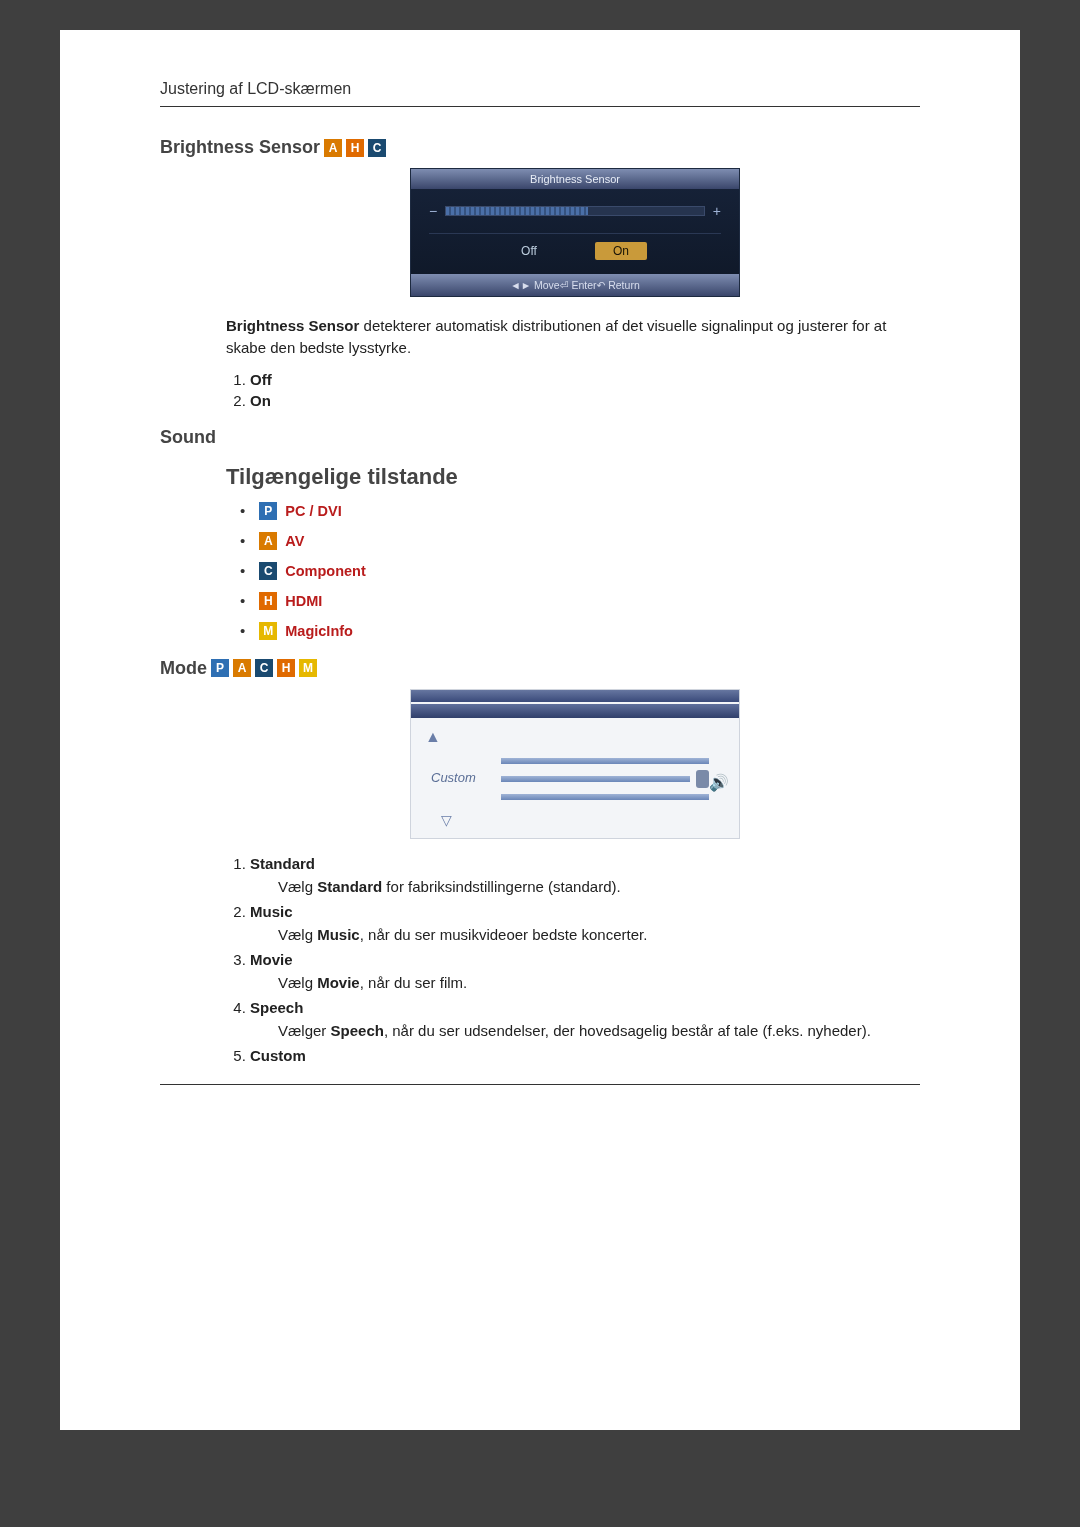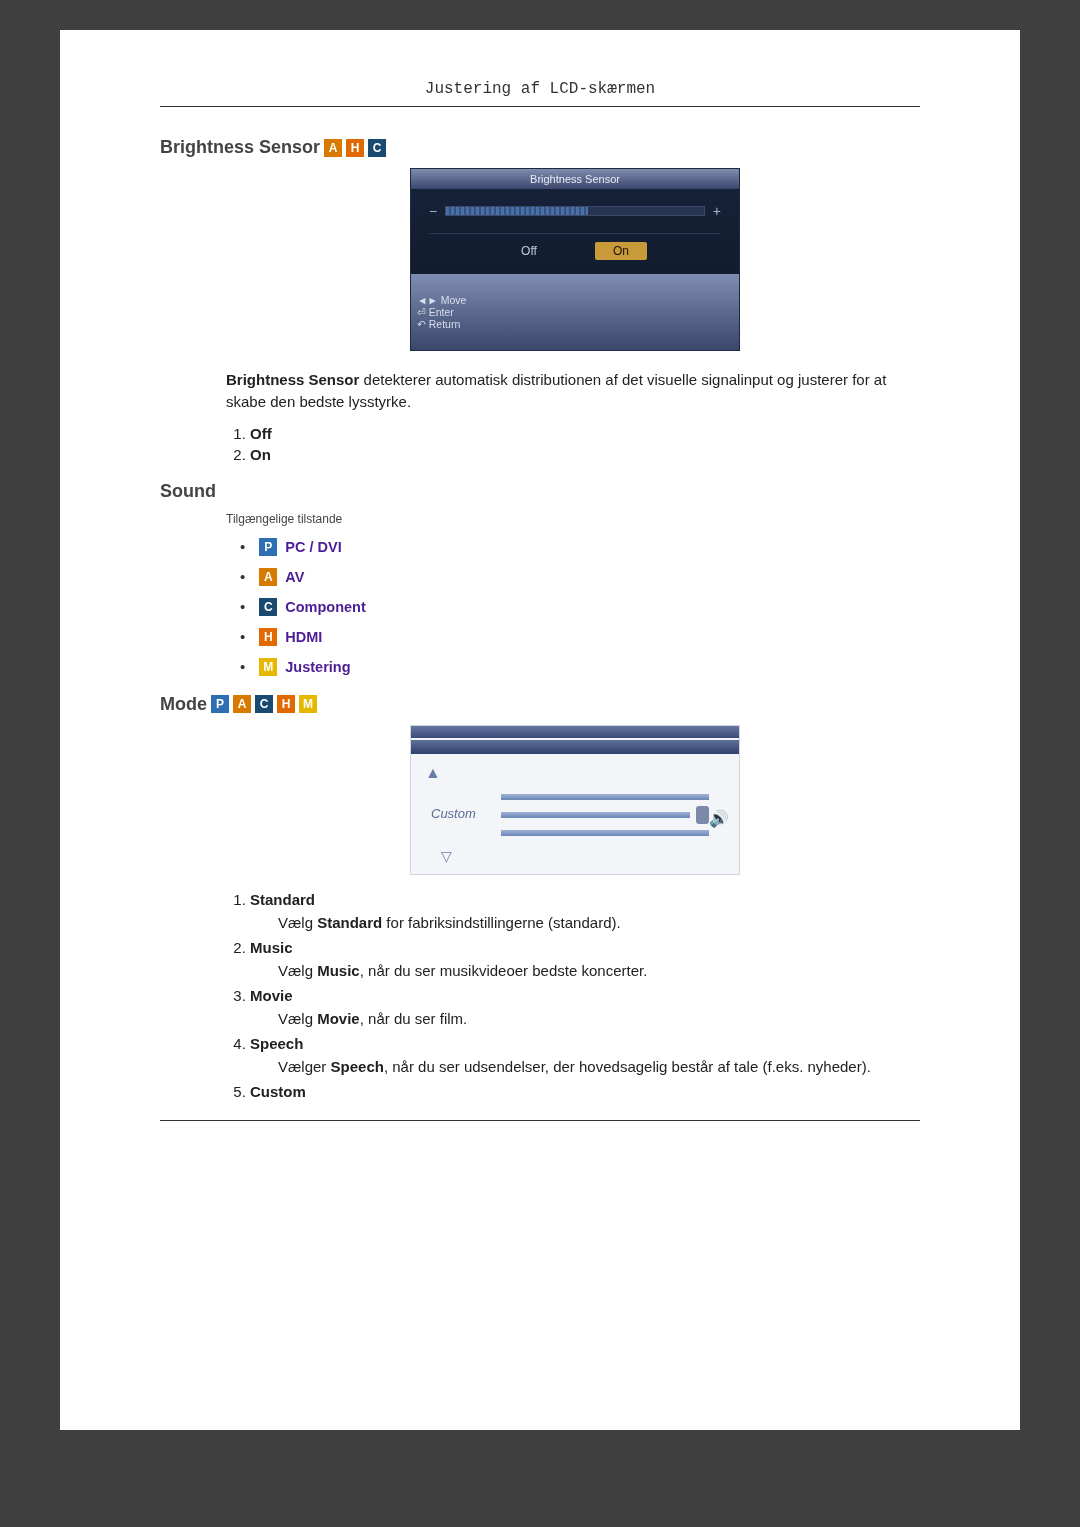--- a/index.html
+++ b/index.html
@@ -11,43 +11,41 @@
     padding: 30px 0;
   }
   .page {
     background: #ffffff;
     width: 960px;
     min-height: 1400px;
     padding: 50px 100px 60px 100px;
     position: relative;
   }
   .header-title {
-    text-align: center;
     font-size: 16px;
     color: #333;
     margin-bottom: 8px;
-    font-family: Liberation Mono, monospace;
   }
   hr.rule { border: none; border-top: 1px solid #333; margin: 0 0 30px 0; }
   hr.footer-rule { border: none; border-top: 1px solid #333; margin-top: 20px; }
 
   .section-title {
     font-size: 18px;
     font-weight: bold;
     color: #444;
     display: flex;
     align-items: center;
     gap: 4px;
     margin: 18px 0 10px 0;
   }
   .sub-title {
-    font-size: 12px;
-    font-weight: normal;
+    font-size: 22px;
+    font-weight: bold;
     color: #444;
-    margin: 10px 0 12px 66px;
+    margin: 16px 0 12px 66px;
   }
   .badge {
     display: inline-flex;
     align-items: center;
     justify-content: center;
     width: 18px;
     height: 18px;
     color: #fff;
     font-size: 12px;
     font-weight: bold;
@@ -90,42 +88,41 @@
     width: 55%;
     background: repeating-linear-gradient(90deg, #4a6fa8 0 3px, #35527f 3px 5px);
   }
   .osd-divider { border-top: 1px solid #2a3854; margin: 4px 0 8px 0; }
   .off-on { display: flex; gap: 40px; justify-content: center; margin-bottom: 4px; }
   .off-on .opt { padding: 2px 18px; border-radius: 2px; color: #bcd; }
   .off-on .opt.sel { background: #c99a3a; color: #1a1406; }
   .osd-foot {
     display: flex;
     justify-content: center;
-    padding: 20px 6px;
+    padding: 5px 6px;
     background: linear-gradient(#7e8db1, #3a466b);
     color: #d8deee;
     font-size: 10.5px;
-    flex-direction: column;
   }
   .osd-foot span::before { margin-right: 2px; }
 
   .body-text { margin-left: 66px; font-size: 15px; color: #222; line-height: 1.45; margin-bottom: 12px; }
   .body-text b { font-weight: bold; }
 
   ol.num { margin-left: 90px; font-size: 15px; color: #222; }
   ol.num > li { margin-bottom: 8px; }
   ol.num > li .item-head { font-weight: bold; }
   ol.num > li .item-desc { margin-top: 6px; font-weight: normal; margin-left: 28px; }
   ol.num.simple > li { margin-bottom: 4px; }
   ol.num.simple > li .item-head { font-weight: bold; }
 
   ul.modes { list-style: none; margin-left: 80px; font-size: 15px; color: #222; }
   ul.modes li { display: flex; align-items: center; gap: 8px; margin-bottom: 12px; }
   ul.modes li::before { content: "•"; color: #333; margin-right: 6px; }
-  .mode-label { font-weight: bold; color: #4c1d95; font-size: 14.5px; }
+  .mode-label { font-weight: bold; color: #b91c1c; font-size: 14.5px; }
 
   .mode-figure {
     width: 330px;
     margin-left: 250px;
     margin-bottom: 16px;
     border: 1px solid #cfd4dd;
     background: #f3f5f8;
   }
   .mf-top { height: 12px; background: linear-gradient(#6676a0, #3a4a7a); }
   .mf-bar { height: 14px; background: linear-gradient(#5f6f9c, #303f6a); margin-top: 2px; }
@@ -205,21 +202,21 @@
     <li>
       <span class="badge badge-c">C</span>
       <span class="mode-label">Component</span>
     </li>
     <li>
       <span class="badge badge-h">H</span>
       <span class="mode-label">HDMI</span>
     </li>
     <li>
       <span class="badge badge-m">M</span>
-      <span class="mode-label">Justering</span>
+      <span class="mode-label">MagicInfo</span>
     </li>
   </ul>
 
   <div class="section-title">
     <span>Mode</span>
     <span class="badge badge-p">P</span>
     <span class="badge badge-a">A</span>
     <span class="badge badge-c">C</span>
     <span class="badge badge-h">H</span>
     <span class="badge badge-m">M</span>

